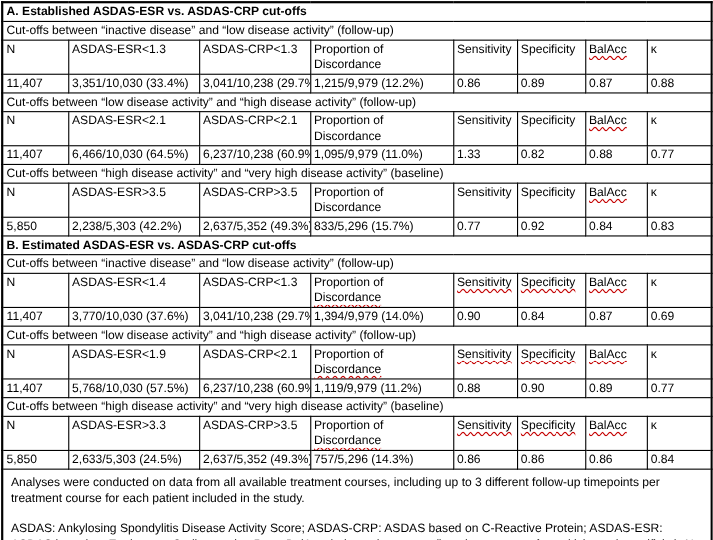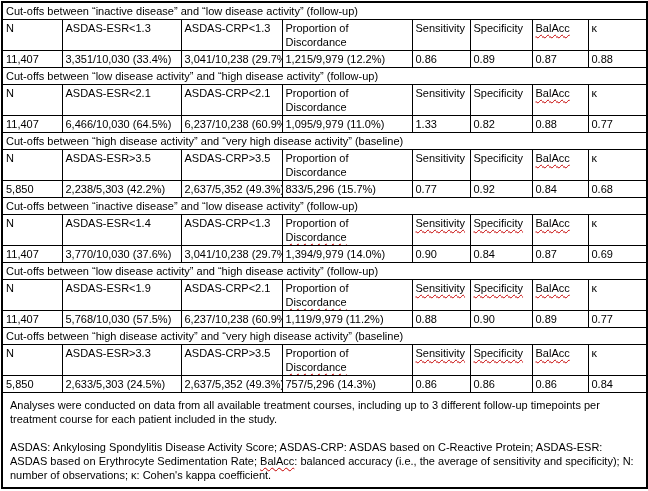--- a/index.html
+++ b/index.html
@@ -45,20 +45,23 @@
         <col style="width:119px">
         <col style="width:101px">
         <col style="width:130px">
     <col style="width:58px">
         <col style="width:62px">
         <col style="width:56px">
         <col style="width:59px">
   </colgroup>
   <tbody>
 
+  <tr class="title-row">
+          <td colspan="8">A. Established ASDAS-ESR vs. ASDAS-CRP cut-offs</td>
+        </tr>
 
   <tr class="subtitle-row">
           <td colspan="8">Cut-offs between “inactive disease” and “low disease activity” (follow-up)</td>
         </tr>
   <tr class="header-row">
     <td>N</td>
     <td>ASDAS-ESR&lt;1.3</td>
     <td>ASDAS-CRP&lt;1.3</td>
     <td><span>Proportion of</span><br><span>Discordance</span></td>
     <td>Sensitivity</td>
@@ -115,23 +118,26 @@
     <td>κ</td>
   </tr>
   <tr class="data-row">
     <td>5,850</td>
     <td>2,238/5,303 (42.2%)</td>
     <td>2,637/5,352 (49.3%)</td>
     <td>833/5,296 (15.7%)</td>
     <td>0.77</td>
     <td>0.92</td>
     <td>0.84</td>
-    <td>0.68</td>
-  </tr>
-
+    <td>0.83</td>
+  </tr>
+
+  <tr class="title-row">
+          <td colspan="8">B. Estimated ASDAS-ESR vs. ASDAS-CRP cut-offs</td>
+        </tr>
 
   <tr class="subtitle-row">
           <td colspan="8">Cut-offs between “inactive disease” and “low disease activity” (follow-up)</td>
         </tr>
   <tr class="header-row">
     <td>N</td>
     <td>ASDAS-ESR&lt;1.4</td>
     <td>ASDAS-CRP&lt;1.3</td>
     <td><span>Proportion of</span><br><span class="sq">Discordance</span></td>
     <td class="sq">Sensitivity</td>

